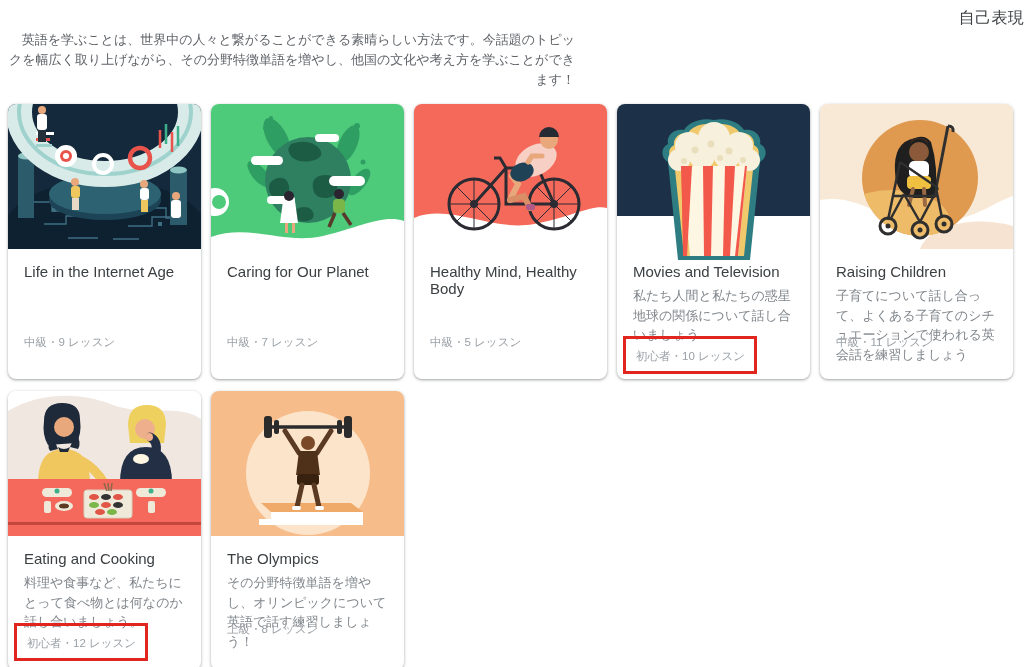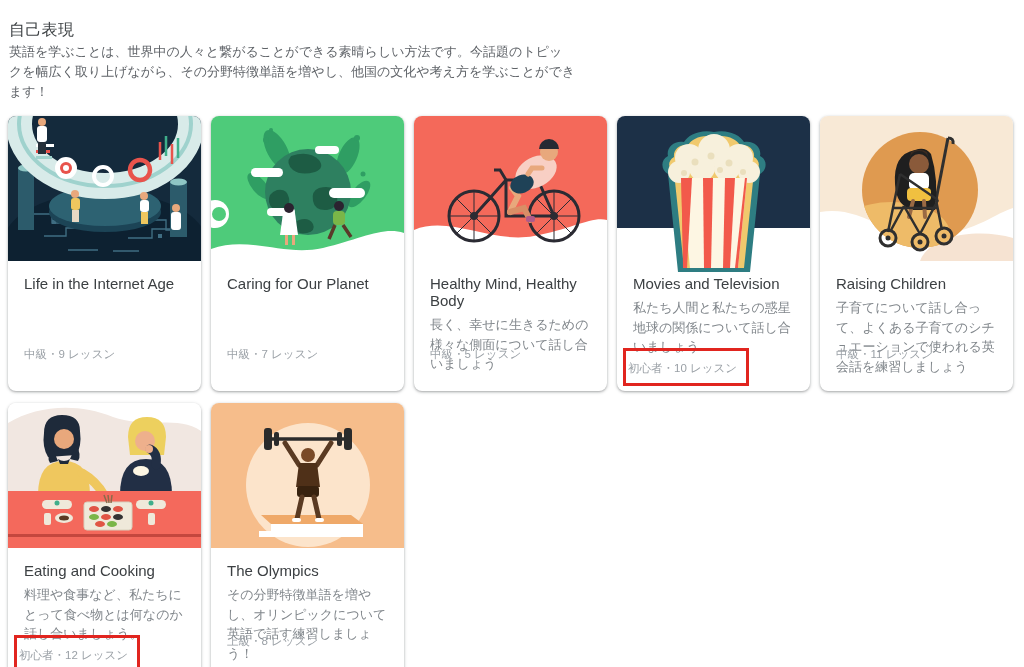--- a/index.html
+++ b/index.html
@@ -1,31 +1,31 @@
 <!DOCTYPE html>
 <html><head>
 <meta charset="utf-8">
 <style>
   * { margin:0; padding:0; box-sizing:border-box; }
   html,body { background:#ffffff; font-family:"Liberation Sans","DejaVu Sans",sans-serif; }
   .page { width:1024px; height:667px; background:#fff; overflow:hidden; position:relative; }
-  .header { padding:20px 0 0 9px; }
+  .header { padding:8px 0 0 9px;text-align:right; }
   .page-title { font-size:16px; color:#3c4043; font-weight:400; letter-spacing:.3px; }
   .page-desc { margin-top:1px; font-size:13px; line-height:1.55; color:#5f6368; max-width:566px; }
   .grid { margin:14px 0 0 8px; display:grid; grid-template-columns:repeat(5,193px); column-gap:10px; row-gap:12px; }
   .card { width:193px; height:275px; background:#fff; border-radius:8px; overflow:hidden; cursor:pointer;
           box-shadow:0 1px 2px rgba(60,64,67,.30), 0 1px 3px 1px rgba(60,64,67,.15); position:relative; }
   .card.tall { height:279px; }
   .media { height:145px; position:relative; }
   .media svg { position:absolute; top:0; left:0; display:block; }
   .card-body { position:relative; height:130px; padding:14px 16px 0 16px; }
   .card-title { font-size:15px; color:#3c4043; font-weight:400; margin-bottom:6px; }
   .card-desc { font-size:13px; color:#80868b; line-height:1.5; }
   .level { position:absolute; left:16px; bottom:29px; font-size:11.5px; color:#9aa0a6; white-space:nowrap; }
-  .level-boxed { position:absolute; left:6px; bottom:5px; border:3px solid #e1251f; padding:7px 9px 7px 2px; }
+  .level-boxed { position:absolute; left:6px; bottom:5px; border:3px solid #e1251f; padding:7px 9px 7px 10px; }
   .level-boxed .level-text { font-size:11.5px; color:#9aa0a6; white-space:nowrap; }
 </style>
 </head>
 <body>
 
 <div class="page">
   <div class="header">
     <div class="page-title">自己表現</div>
     <div class="page-desc">英語を学ぶことは、世界中の人々と繋がることができる素晴らしい方法です。今話題のトピックを幅広く取り上げながら、その分野特徴単語を増やし、他国の文化や考え方を学ぶことができます！</div>
   </div>
@@ -168,21 +168,20 @@
             <ellipse cx="108" cy="68" rx="12" ry="9" transform="rotate(-20 108 68)" fill="#1f4257"></ellipse>
             <path d="M128,52 L118,52 L114,58" stroke="#e8a87c" stroke-width="5" fill="none" stroke-linecap="round"></path>
             <circle cx="135" cy="36" r="9" fill="#e8a87c"></circle>
             <path d="M125,33 a10,10 0 0 1 20,0 Z" fill="#262a33"></path>
             <rect x="112" y="100" width="9" height="6" rx="2" fill="#b05a8a"></rect>
           </g>
         </svg>
       </div>
       <div class="card-body">
         <div class="card-title">Healthy Mind, Healthy Body</div>
-        <div class="card-desc">長く、幸せに生きるための様々な側面について話し合いましょう</div>
         <div class="level">中級・5 レッスン</div>
       </div>
     </div>
 
     <div class="card">
       <div class="media">
         <svg width="193" height="160" viewBox="0 0 193 160">
           <rect width="193" height="112" fill="#1c3047"></rect>
           <g>
             <path d="M97,16 c-14,-3 -26,3 -30,10 c-10,-2 -18,6 -16,14 c-8,4 -7,14 0,18 l10,98 h72 l10,-98 c7,-4 8,-14 0,-18 c2,-8 -6,-16 -16,-14 c-4,-7 -16,-13 -30,-10 Z" fill="#2e7d82"></path>

